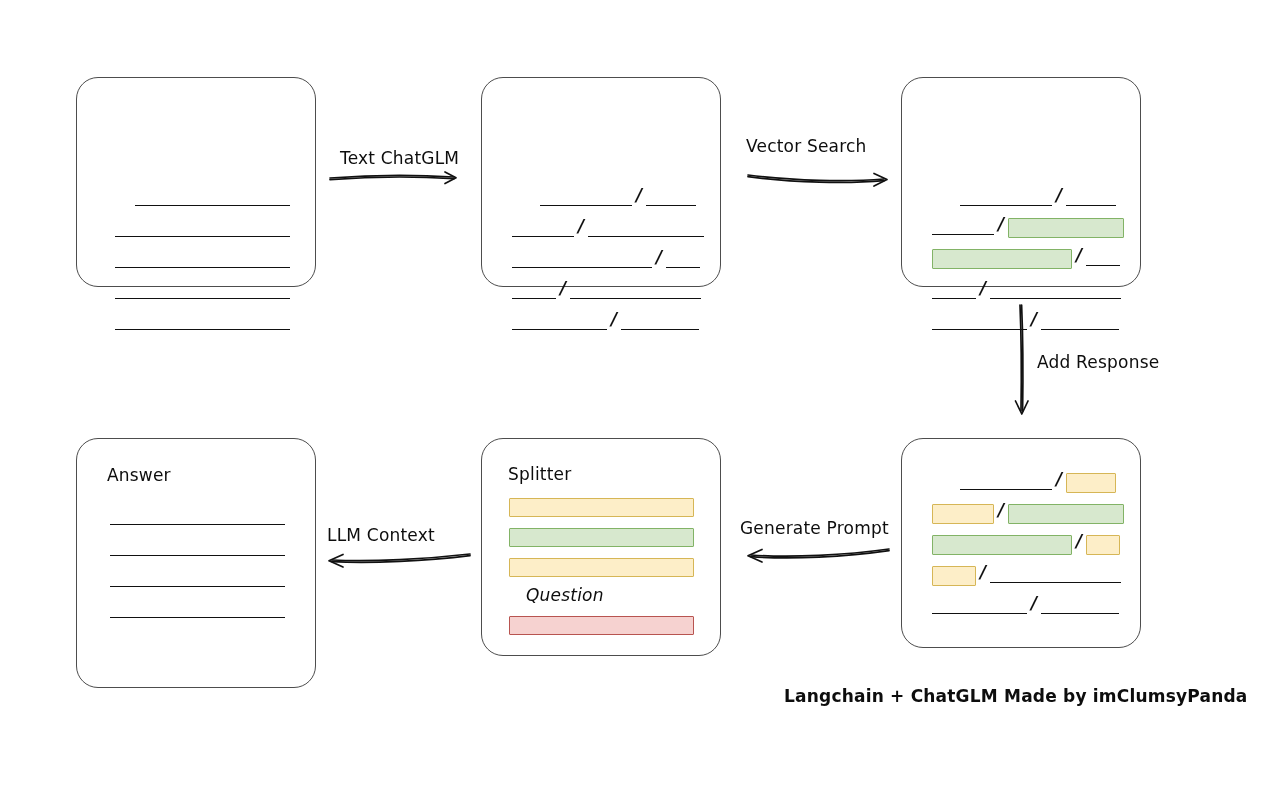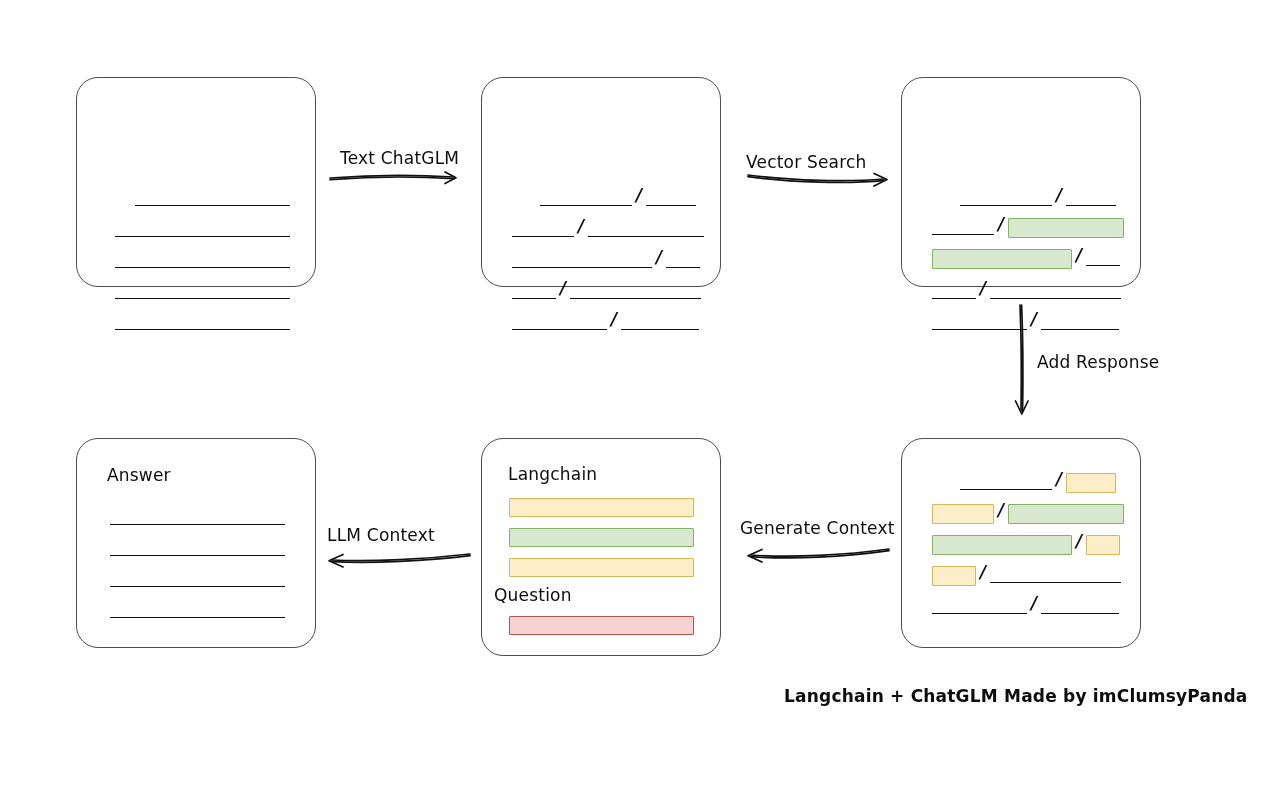--- a/index.html
+++ b/index.html
@@ -185,21 +185,21 @@
         <div class="seg-line" style="width:131px;"></div>
       </div>
       <div class="row" style="left:30px; top:234px;">
         <div class="seg-line" style="width:95px;"></div>
         <span class="slash">/</span>
         <div class="seg-line" style="width:78px;"></div>
       </div>
     </div>
   </div>
 
-  <div class="edge-label" style="left:746px; top:152px;">Vector Search</div>
+  <div class="edge-label" style="left:746px; top:136px;">Vector Search</div>
   <svg class="edge" style="left:748px; top:170px; width:145px; height:22px;">
     <path d="M0,5 C45,11 100,12 136,9"></path>
     <path d="M0,6.6 C45,12.8 100,13.8 136,10.6"></path>
     <polyline class="head" points="126,3.5 139,9.6 126,16"></polyline>
   </svg>
 
   <div class="doc-box" style="left:901px; top:77px; width:240px; height:210px;">
     <div class="box-inner">
       <div class="row" style="left:58px; top:110px;">
         <div class="seg-line" style="width:92px;"></div>
@@ -259,49 +259,49 @@
         <div class="seg-line" style="width:131px;"></div>
       </div>
       <div class="row" style="left:30px; top:157px;">
         <div class="seg-line" style="width:95px;"></div>
         <span class="slash">/</span>
         <div class="seg-line" style="width:78px;"></div>
       </div>
     </div>
   </div>
 
-  <div class="edge-label" style="left:740px; top:518px;">Generate Context</div>
+  <div class="edge-label" style="left:740px; top:518px;">Generate Prompt</div>
   <svg class="edge" style="left:741px; top:545px; width:148px; height:22px;">
     <path d="M148,4 C105,10 50,13 10,10"></path>
     <path d="M148,5.6 C105,11.8 50,14.8 10,11.6"></path>
     <polyline class="head" points="21,4.5 7,10.8 21,17"></polyline>
   </svg>
 
   <div class="doc-box" style="left:481px; top:438px; width:240px; height:218px;">
     <div class="box-inner">
-      <div class="box-label" style="left:26px; top:25px;">Langchain</div>
+      <div class="box-label" style="left:26px; top:25px;">Splitter</div>
 
       <div class="kq-bar chip-yellow" style="left:27px; top:59px; width:185px;"></div>
       <div class="kq-bar chip-green" style="left:27px; top:89px; width:185px;"></div>
       <div class="kq-bar chip-yellow" style="left:27px; top:119px; width:185px;"></div>
 
-      <div class="box-label" style="left:12px; top:146px;">Question</div>
+      <div class="box-label" style="left:44px; top:146px;font-style:italic;">Question</div>
 
       <div class="kq-bar chip-red" style="left:27px; top:177px; width:185px;"></div>
     </div>
   </div>
 
   <div class="edge-label" style="left:327px; top:525px;">LLM Context</div>
   <svg class="edge" style="left:322px; top:550px; width:148px; height:22px;">
     <path d="M148,4 C105,9 50,12 10,10"></path>
     <path d="M148,5.6 C105,10.8 50,13.8 10,11.6"></path>
     <polyline class="head" points="21,4.5 7,10.8 21,17"></polyline>
   </svg>
 
-  <div class="doc-box" style="left:76px; top:438px; width:240px; height:210px;">
+  <div class="doc-box" style="left:76px; top:438px; width:240px; height:250px;">
     <div class="box-inner">
       <div class="box-label" style="left:30px; top:26px;">Answer</div>
       <div class="row" style="left:33px; top:68px;">
         <div class="seg-line" style="width:175px;"></div>
       </div>
       <div class="row" style="left:33px; top:99px;">
         <div class="seg-line" style="width:175px;"></div>
       </div>
       <div class="row" style="left:33px; top:130px;">
         <div class="seg-line" style="width:175px;"></div>

